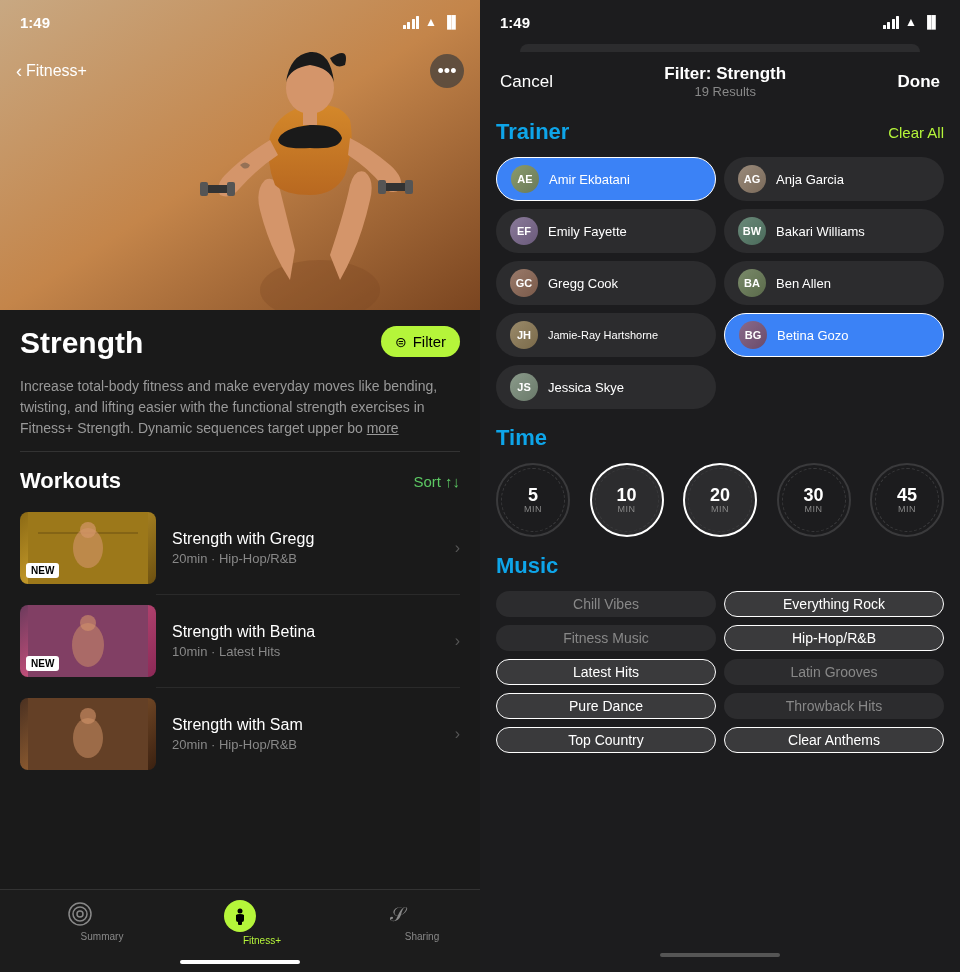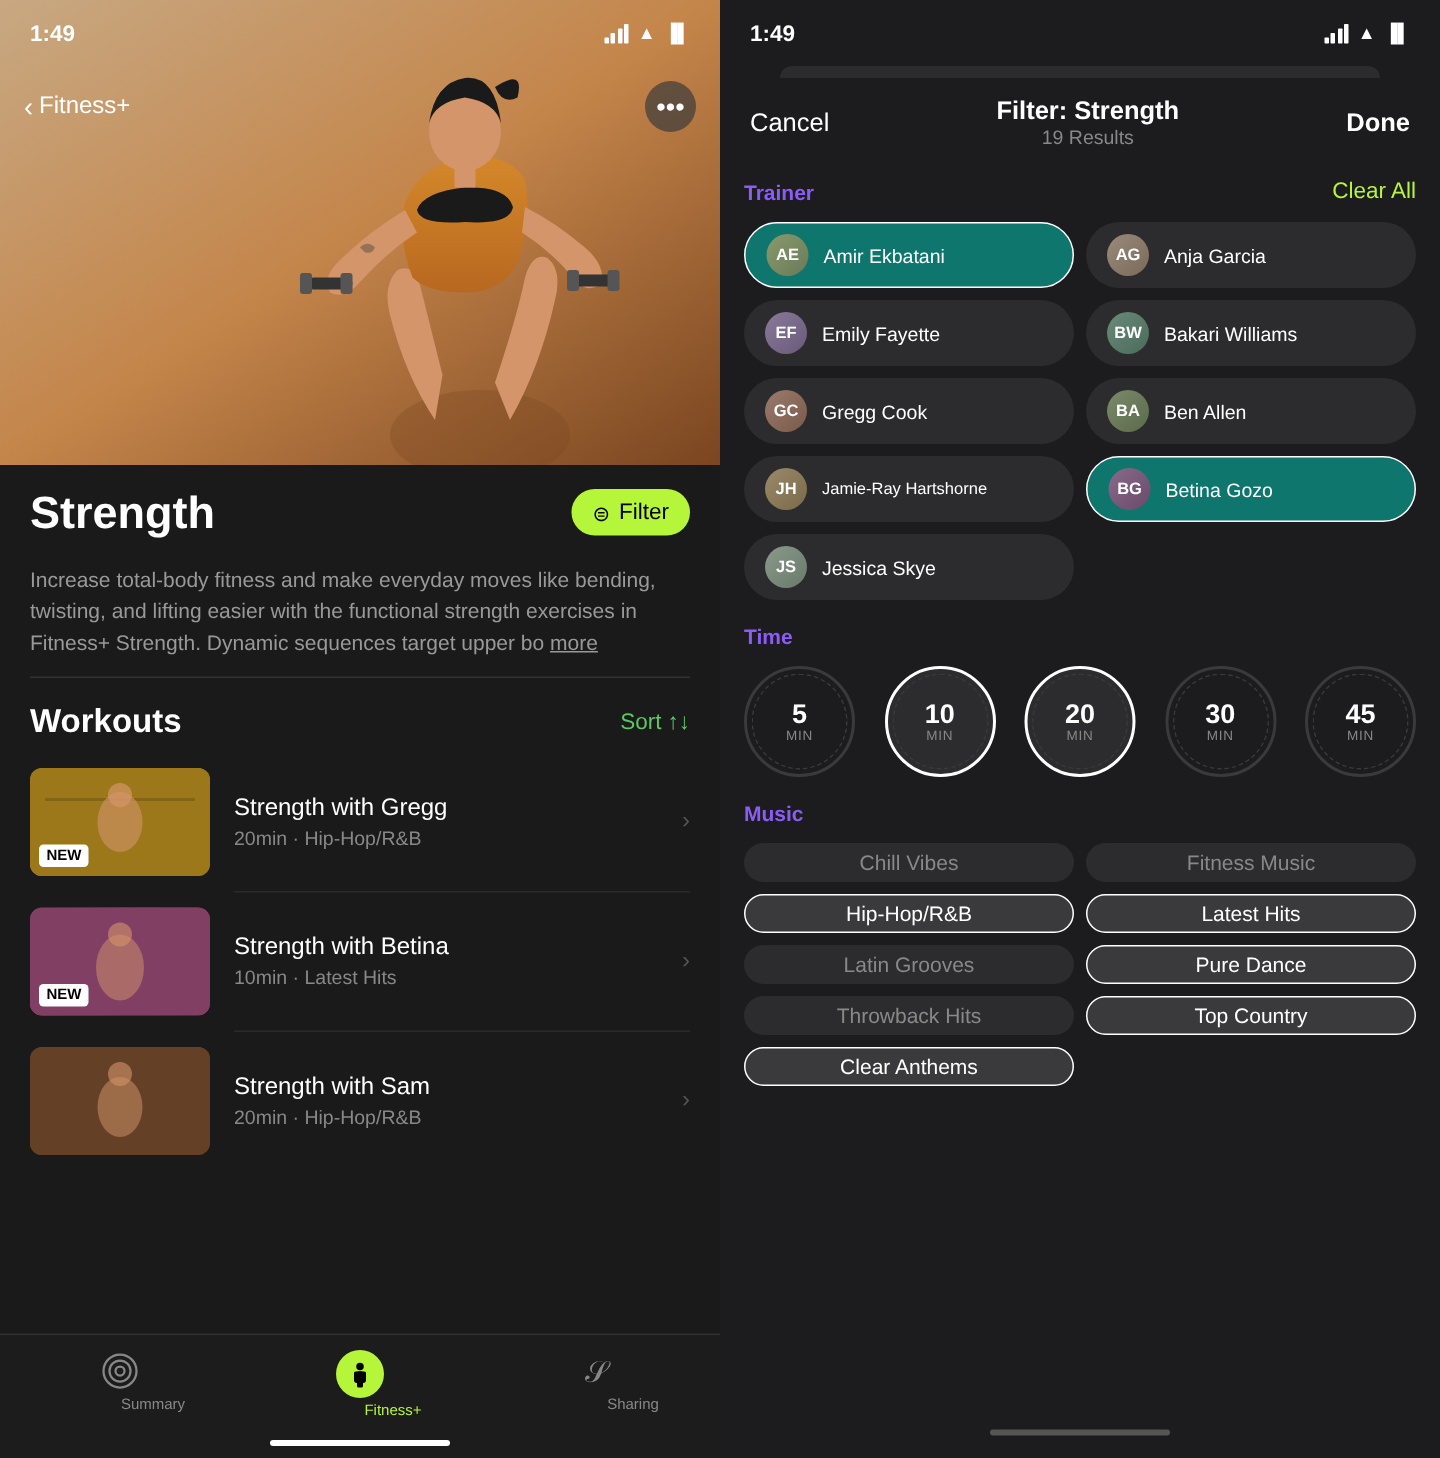--- a/index.html
+++ b/index.html
@@ -169,21 +169,21 @@
 
     .workout-item {
       display: flex;
       align-items: center;
       padding: 10px 20px;
       gap: 16px;
       position: relative;
     }
 
     .workout-thumb {
-      width: 120px;
+      width: 136px;
       height: 72px;
       border-radius: 8px;
       position: relative;
       overflow: hidden;
       flex-shrink: 0;
     }
 
     .thumb-gregg {
       background: linear-gradient(135deg, #8b6914 0%, #c49a2a 40%, #6b4f10 100%);
     }
@@ -368,23 +368,23 @@
     }
 
     .section-header-right {
       display: flex;
       align-items: center;
       justify-content: space-between;
       margin: 16px 0 12px;
     }
 
     .section-title-right {
-      font-size: 14px;
+      font-size: 22px;
       font-weight: 700;
-      color: #8b5cf6;
+      color: #0ea5e9;
     }
 
     .clear-all-btn {
       color: #b5f53a;
       font-size: 15px;
       font-weight: 400;
     }
 
     .trainer-grid {
       display: grid;
@@ -397,21 +397,21 @@
       background: #2c2c2e;
       border-radius: 22px;
       padding: 8px 14px;
       display: flex;
       align-items: center;
       gap: 10px;
       height: 44px;
     }
 
     .trainer-btn.selected {
-      background: #0f766e;
+      background: #3b82f6;
       border: 1.5px solid #fff;
     }
 
     .trainer-avatar {
       width: 28px;
       height: 28px;
       border-radius: 50%;
       overflow: hidden;
       flex-shrink: 0;
       background: #555;
@@ -872,20 +872,23 @@
     </div>
 
     <div class="music-section">
       <div class="section-title-right">Music</div>
       <div class="music-grid">
 
         <div class="music-btn">
           <span class="music-label">Chill Vibes</span>
         </div>
 
+        <div class="music-btn selected">
+          <span class="music-label selected-label">Everything Rock</span>
+        </div>
 
         <div class="music-btn">
           <span class="music-label">Fitness Music</span>
         </div>
 
         <div class="music-btn selected">
           <span class="music-label selected-label">Hip-Hop/R&amp;B</span>
         </div>
 
         <div class="music-btn selected">

